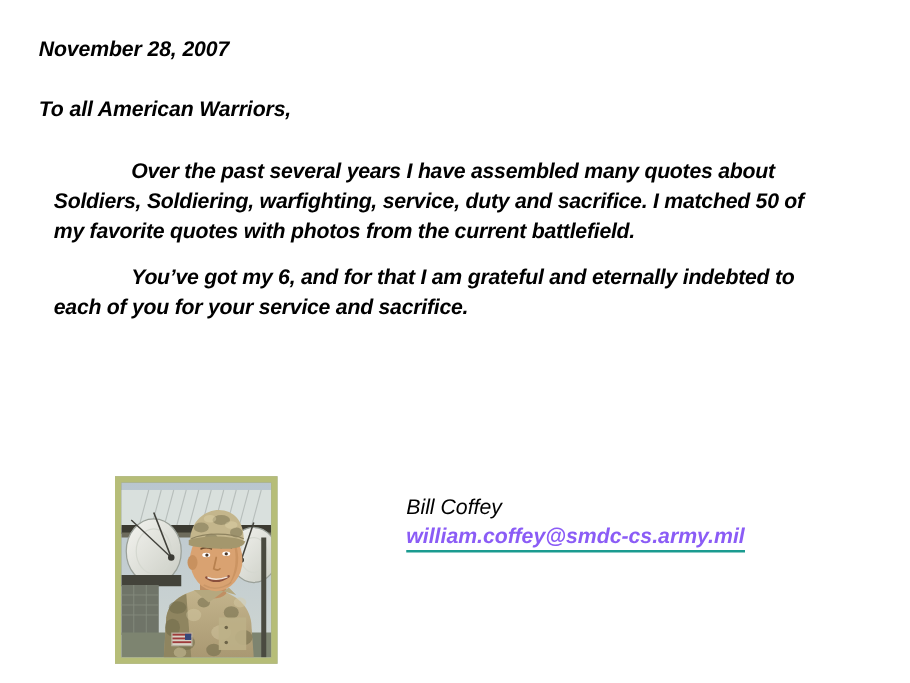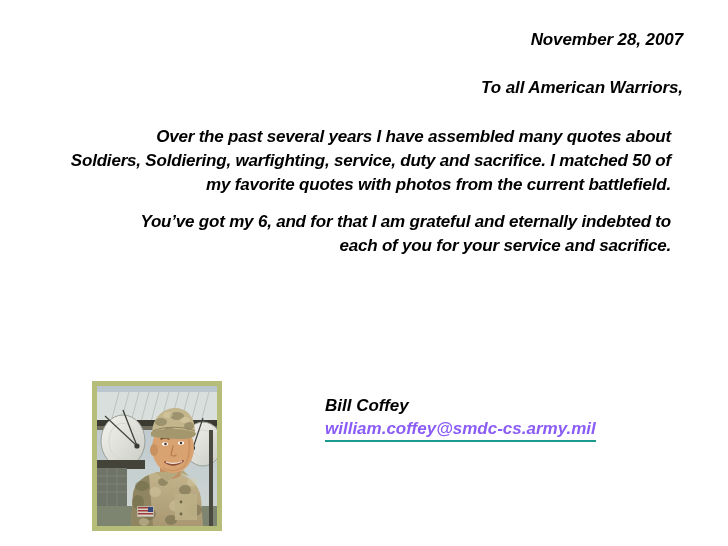--- a/index.html
+++ b/index.html
@@ -20,21 +20,20 @@
     inset: 0;
     background: #ffffff;
   }
 
   
   .letter {
     position: absolute;
     left: 31px;
     top: 28px;
     width: 652px;
-    text-align: right;
   }
   .line-date,
   .line-salutation {
     font-weight: bold;
     font-style: italic;
     font-size: 17px;
     line-height: 24px;
     letter-spacing: -0.1px;
   }
   .line-salutation {
@@ -53,21 +52,21 @@
     margin-top: 25px;
   }
 
   
   .signature {
     position: absolute;
     left: 325px;
     top: 394px;
   }
   .sig-name {
-    font-weight: bold;
+    font-weight: normal;
     font-style: italic;
     font-size: 17px;
     line-height: 23px;
     color: #000000;
   }
   .sig-email {
     display: inline-block;
     font-weight: bold;
     font-style: italic;
     font-size: 17px;

